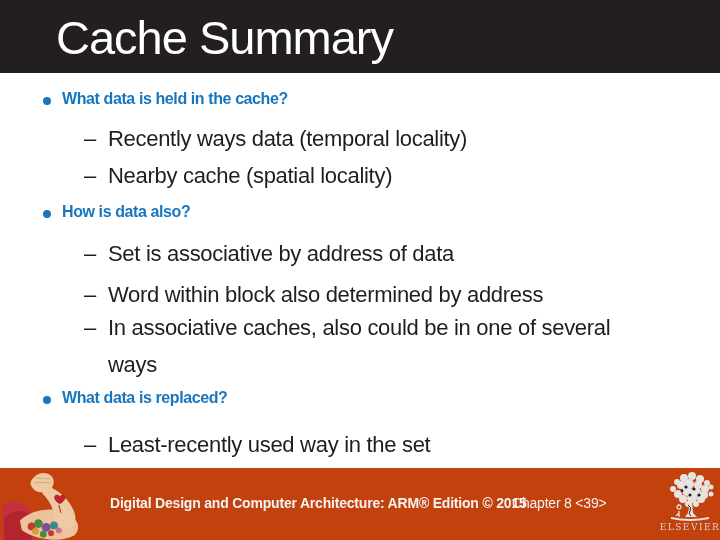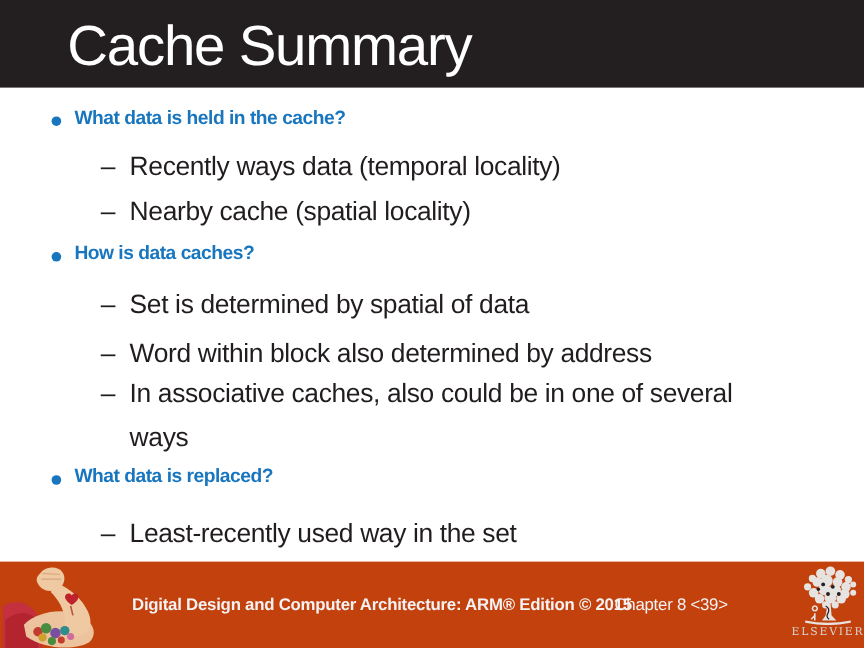--- a/index.html
+++ b/index.html
@@ -61,25 +61,25 @@
       <span class="s-dash">–</span>
       <span class="s-text">Recently ways data (temporal locality)</span>
     </div>
     <div class="s-row" style="top:157px">
       <span class="s-dash">–</span>
       <span class="s-text">Nearby cache (spatial locality)</span>
     </div>
 
     <div class="h-row" style="top:196px">
       <span class="h-dot"></span>
-      <span class="h-text">How is data caches?</span>
+      <span class="h-text">How is data also?</span>
     </div>
     <div class="s-row" style="top:235px">
       <span class="s-dash">–</span>
-      <span class="s-text">Set is determined by spatial of data</span>
+      <span class="s-text">Set is associative by address of data</span>
     </div>
     <div class="s-row" style="top:276px">
       <span class="s-dash">–</span>
       <span class="s-text">Word within block also determined by address</span>
     </div>
     <div class="s-row" style="top:309px">
       <span class="s-dash">–</span>
       <span class="s-text">In associative caches, also could be in one of several
 ways</span>
     </div>

